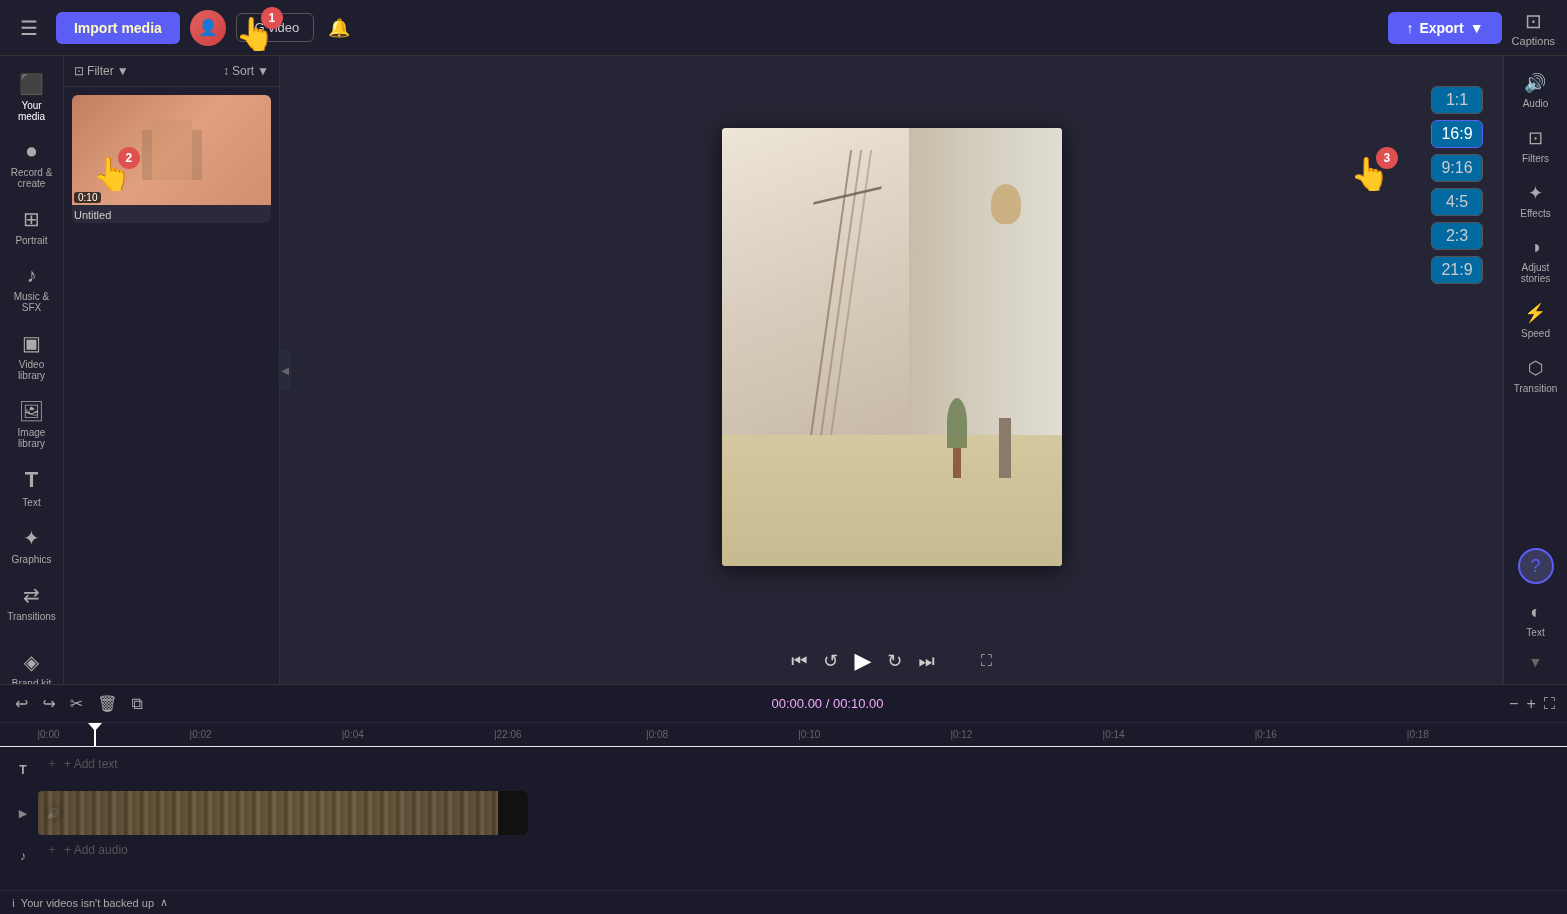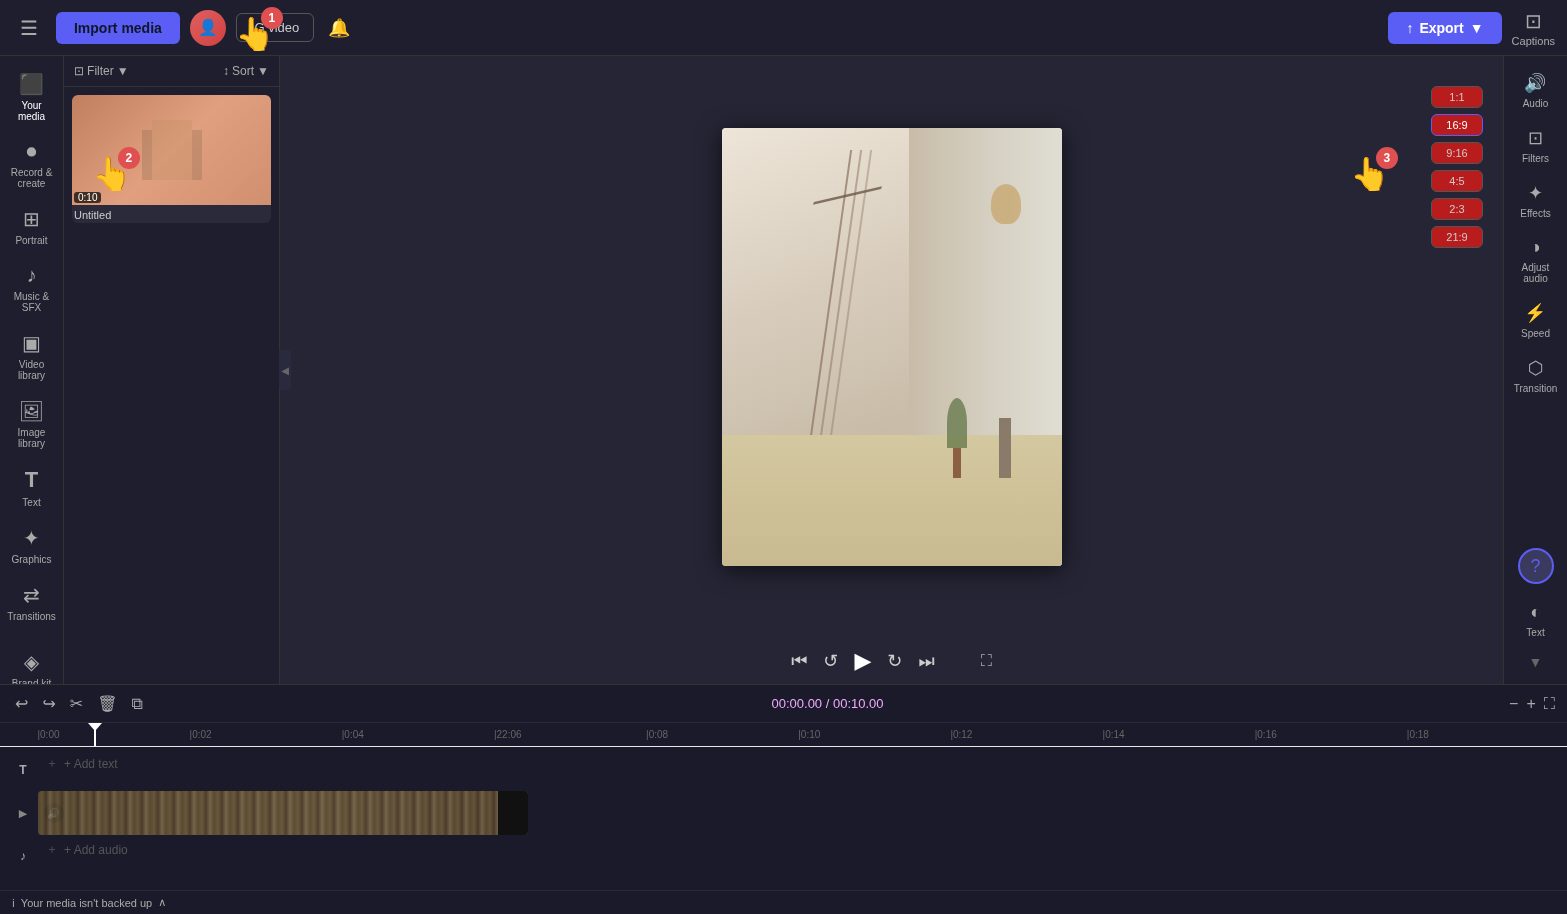--- a/index.html
+++ b/index.html
@@ -1,21 +1,21 @@
 <!DOCTYPE html>
 <html><head>
   <meta charset="utf-8">
   <style>
     * { box-sizing: border-box; margin: 0; padding: 0; }
     body { background: #1a1a2e; color: #fff; font-family: 'Segoe UI', Arial, sans-serif; width: 1567px; height: 914px; overflow: hidden; display: flex; flex-direction: column; }
 
     
     .topbar { display: flex; align-items: center; background: #1e1e2e; height: 56px; padding: 0 12px; gap: 10px; border-bottom: 1px solid #333; flex-shrink: 0; }
     .topbar-menu-btn { background: none; border: none; color: #aaa; cursor: pointer; font-size: 20px; padding: 4px 8px; }
-    .import-btn { background: #5b5ef4; color: #0f172a; border: none; border-radius: 6px; padding: 8px 18px; font-size: 14px; font-weight: 600; cursor: pointer; }
+    .import-btn { background: #5b5ef4; color: #fef9c3; border: none; border-radius: 6px; padding: 8px 18px; font-size: 14px; font-weight: 600; cursor: pointer; }
     .avatar-circle { width: 36px; height: 36px; border-radius: 50%; background: linear-gradient(135deg, #e06060, #d04040); display: flex; align-items: center; justify-content: center; font-size: 16px; color: #fff; flex-shrink: 0; }
     .format-btn { background: none; border: 1px solid #555; color: #ccc; border-radius: 6px; padding: 6px 14px; font-size: 13px; cursor: pointer; }
     .notification-btn { background: none; border: none; color: #aaa; cursor: pointer; font-size: 18px; margin-left: 4px; }
     .topbar-spacer { flex: 1; }
     .export-btn { background: #5b5ef4; color: #fff; border: none; border-radius: 6px; padding: 8px 18px; font-size: 14px; font-weight: 600; cursor: pointer; display: flex; align-items: center; gap: 6px; }
     .captions-btn { display: flex; flex-direction: column; align-items: center; color: #aaa; font-size: 11px; cursor: pointer; background: none; border: none; gap: 2px; }
     .captions-icon { font-size: 20px; }
 
     
     .main { display: flex; flex: 1; overflow: hidden; }
@@ -44,21 +44,21 @@
     .staircase-scene { width: 100%; height: 100%; position: relative; background: linear-gradient(160deg, #e8e0d4 0%, #d4c8b8 40%, #c8b89a 70%, #d4c0a0 100%); }
 
     
     .playback-controls { display: flex; align-items: center; gap: 16px; padding: 10px 0; }
     .ctrl-btn { background: none; border: none; color: #ccc; cursor: pointer; font-size: 18px; }
     .play-btn { background: none; border: none; color: #fff; cursor: pointer; font-size: 22px; }
     .fullscreen-btn { background: none; border: none; color: #aaa; cursor: pointer; font-size: 16px; margin-left: 20px; }
 
     
     .aspect-panel { position: absolute; right: 20px; top: 30px; display: flex; flex-direction: column; gap: 6px; }
-    .aspect-btn { background: #b91c1c; border: 1px solid #555; color: #ccc; border-radius: 6px; padding: 4px 8px; font-size: 11px; cursor: pointer; text-align: center; min-width: 52px; }
+    .aspect-btn { background: #0369a1; border: 1px solid #555; color: #ccc; border-radius: 6px; padding: 4px 8px; font-size: 16px; cursor: pointer; text-align: center; min-width: 52px; }
     .aspect-btn.active { border-color: #5b5ef4; color: #fff; }
 
     
     .portrait-tooltip { position: absolute; right: 90px; top: 100px; background: #2a2a4e; border-radius: 10px; padding: 16px; width: 160px; box-shadow: 0 4px 20px rgba(0,0,0,0.5); }
     .portrait-tooltip h4 { font-size: 14px; font-weight: 700; color: #fff; margin-bottom: 6px; }
     .portrait-tooltip p { font-size: 12px; color: #aaa; line-height: 1.4; }
 
     
     .right-sidebar { width: 64px; background: #1e1e2e; border-left: 1px solid #333; display: flex; flex-direction: column; align-items: center; padding: 8px 0; gap: 2px; flex-shrink: 0; }
     .right-sidebar-item { display: flex; flex-direction: column; align-items: center; padding: 8px 4px; cursor: pointer; border-radius: 8px; width: 56px; gap: 4px; color: #aaa; font-size: 10px; text-align: center; }
@@ -256,21 +256,21 @@
     <div class="right-sidebar-item">
       <span class="icon">⊡</span>
       <span>Filters</span>
     </div>
     <div class="right-sidebar-item">
       <span class="icon">✦</span>
       <span>Effects</span>
     </div>
     <div class="right-sidebar-item">
       <span class="icon">◑</span>
-      <span>Adjust audio</span>
+      <span>Adjust stories</span>
     </div>
     <div class="right-sidebar-item">
       <span class="icon">⚡</span>
       <span>Speed</span>
     </div>
     <div class="right-sidebar-item">
       <span class="icon">⬡</span>
       <span>Transition</span>
     </div>
     <div class="right-sidebar-divider"></div>
@@ -358,21 +358,21 @@
         <div class="audio-track">
           <span>＋</span>
           <span>+ Add audio</span>
         </div>
       </div>
     </div>
   </div>
 
   <div style="display:flex;align-items:center;padding:4px 12px;background:#1a1a2a;border-top:1px solid #2a2a3a;font-size:11px;color:#aaa;">
     <span style="margin-right:6px;">ℹ</span>
-    <span>Your media isn't backed up</span>
+    <span>Your videos isn't backed up</span>
     <span style="margin-left:6px;cursor:pointer;">∧</span>
   </div>
 </div>
 
 <div class="cursor-pointer" style="position:fixed;top:15px;left:235px;pointer-events:none;z-index:1000;">
   <span class="cursor-hand">👆</span>
   <div class="cursor-badge">1</div>
 </div>
 
 <div class="cursor-pointer" style="position:fixed;top:155px;left:92px;pointer-events:none;z-index:1000;">

